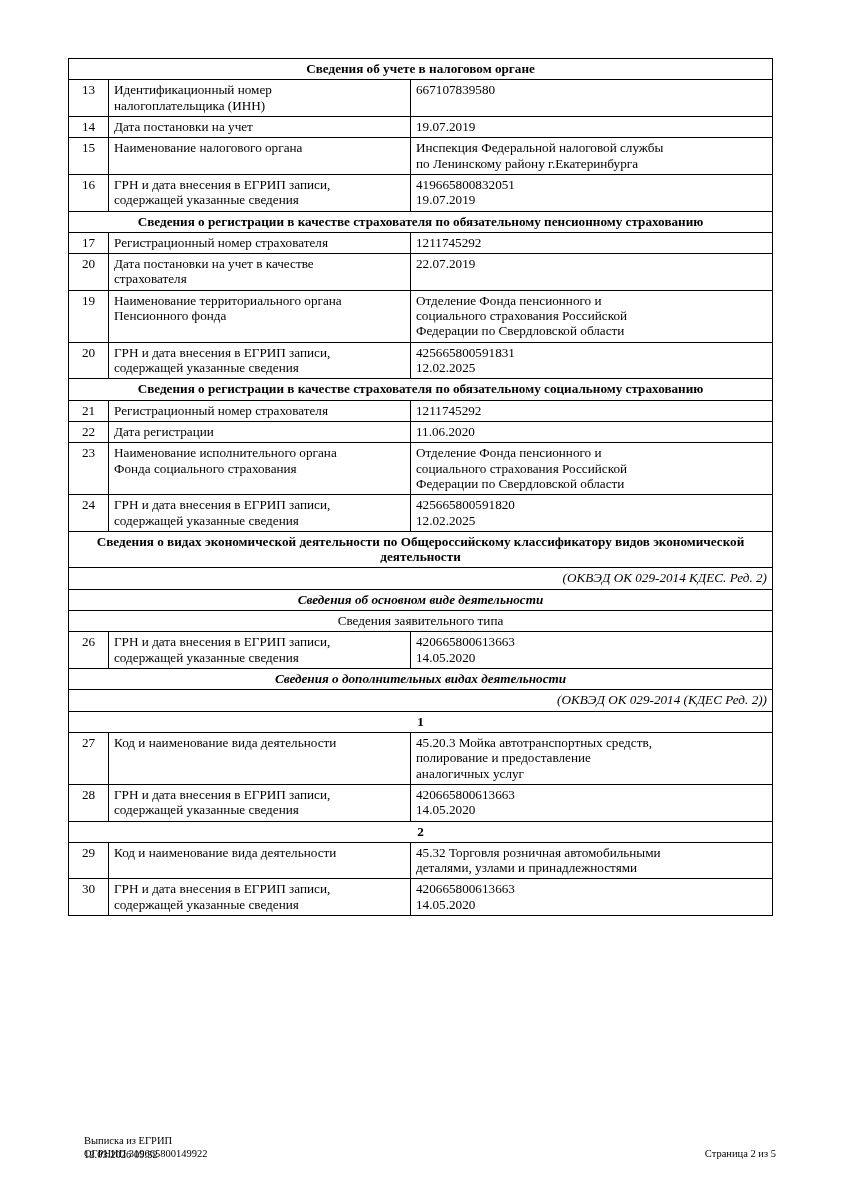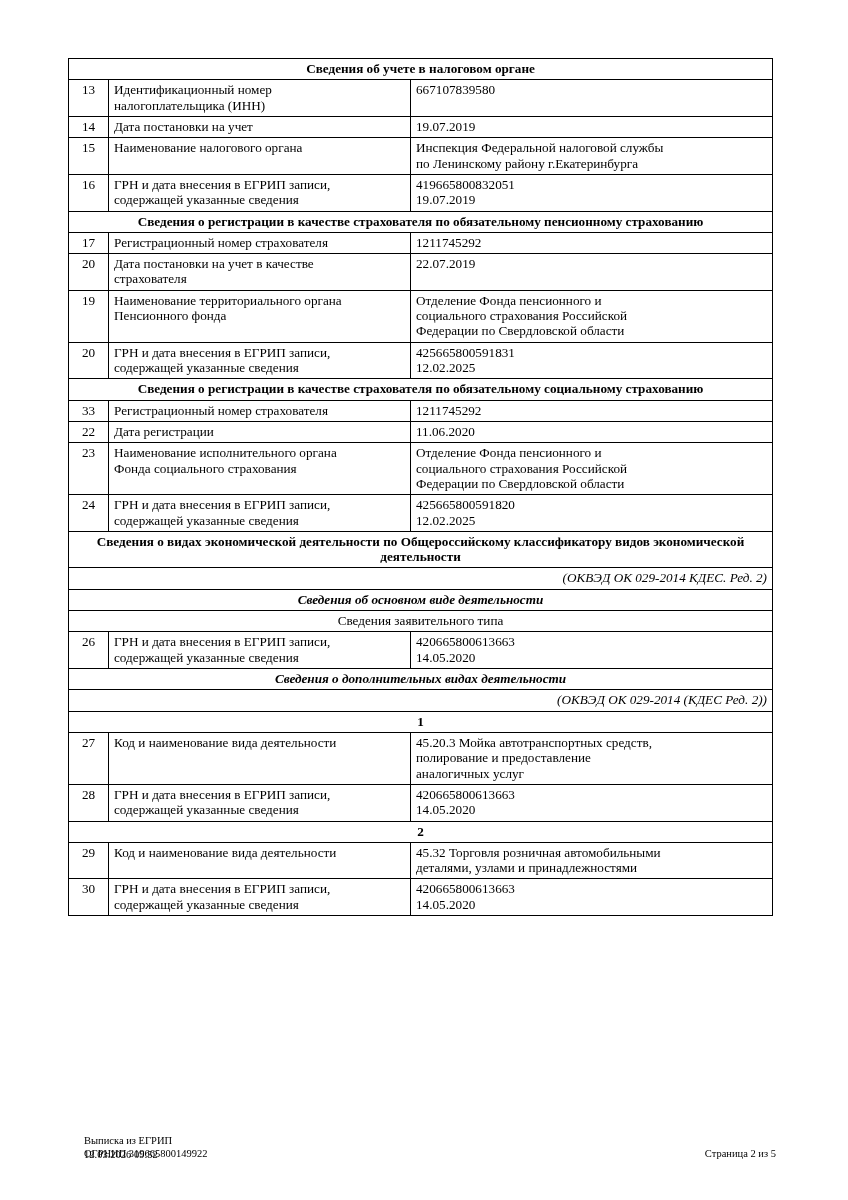--- a/index.html
+++ b/index.html
@@ -164,21 +164,21 @@
           <td class="num">20</td>
           <td class="lbl nowrap-block">ГРН и дата внесения в ЕГРИП записи,
 содержащей указанные сведения</td>
           <td class="val nowrap-block">425665800591831
 12.02.2025</td>
         </tr>
         <tr>
           <td colspan="3" class="section">Сведения о регистрации в качестве страхователя по обязательному социальному страхованию</td>
         </tr>
         <tr>
-          <td class="num">33</td>
+          <td class="num">21</td>
           <td class="lbl nowrap-block">Регистрационный номер страхователя</td>
           <td class="val nowrap-block">1211745292</td>
         </tr>
         <tr>
           <td class="num">22</td>
           <td class="lbl nowrap-block">Дата регистрации</td>
           <td class="val nowrap-block">11.06.2020</td>
         </tr>
         <tr>
           <td class="num">23</td>

